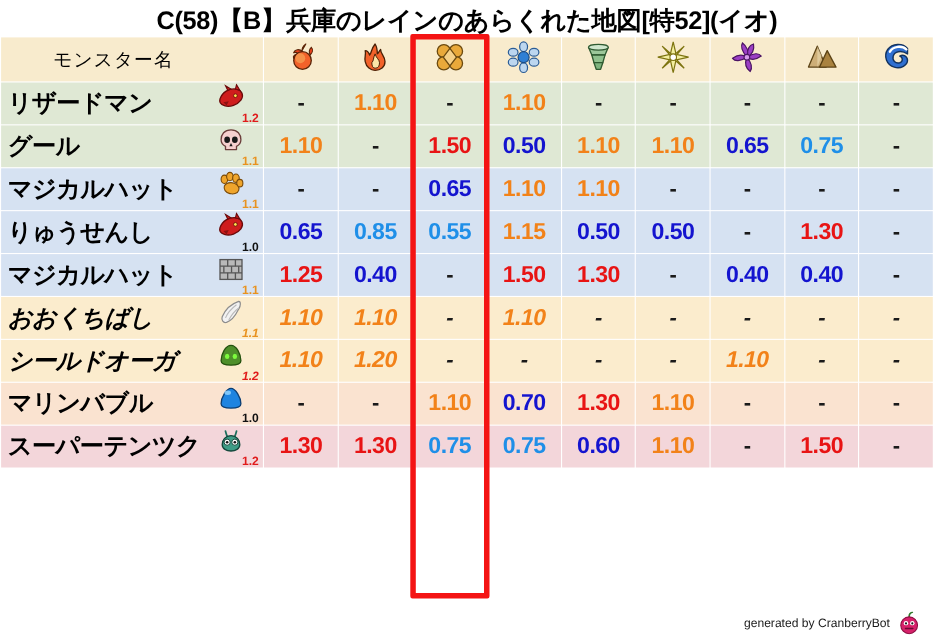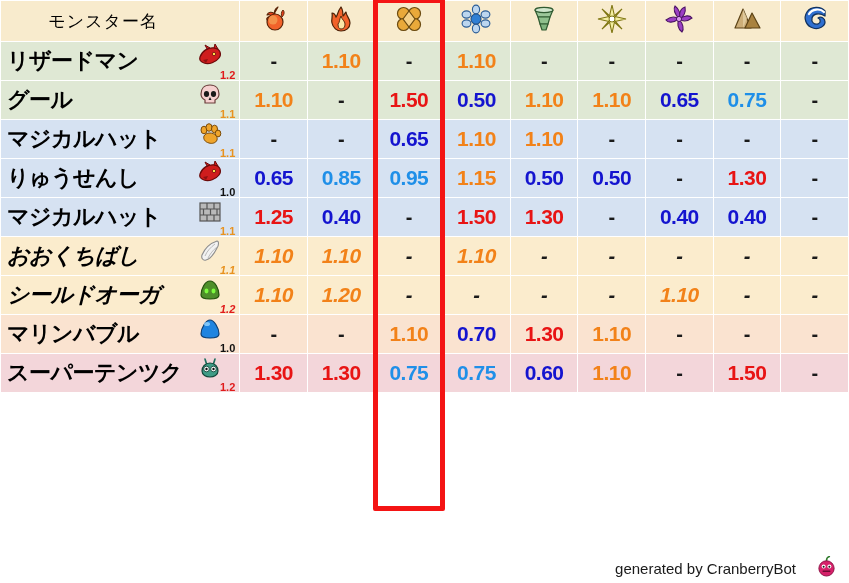--- a/index.html
+++ b/index.html
@@ -81,33 +81,34 @@
   .r-gray   td{background:#c6c6c6;}
 
   
   .hl-box{
     position:absolute;border:5px solid #f41414;border-radius:2px;
     pointer-events:none;box-sizing:border-box;
   }
 
   .footer{
     position:absolute;right:12px;bottom:6px;
-    font-size:15px;color:#1a1a1a;
-    display:flex;align-items:flex-end;gap:20px;
+    font-size:11px;color:#1a1a1a;
+    display:flex;align-items:center;gap:7px;
   }
   .berry{width:21px;height:21px;display:inline-block;}
 
   svg{display:block;}
   .icon-wrap{display:inline-block;width:30px;height:30px;}
 </style>
 </head>
 <body>
 
 <div class="page">
 
+  <div class="title">C(58)【B】兵庫のレインのあらくれた地図[特52](イオ)</div>
 
   <div class="grid">
     <table>
       <colgroup>
         <col class="name-col">
         <col class="elem-col">
           <col class="elem-col">
           <col class="elem-col">
         <col class="elem-col">
           <col class="elem-col">
@@ -310,21 +311,21 @@
                     <path d="M3 14 C5 8 11 4 18 5 C23 6 25 11 22 15 C19 19 12 22 7 20 C4 19 2 17 3 14 Z" fill="#cf1d1d" stroke="#6b0a0a" stroke-width="1.2" stroke-linejoin="round"></path>
                     <path d="M10 6 L8 2 L13 5 Z M17 5 L18 1 L21 6 Z" fill="#cf1d1d" stroke="#6b0a0a" stroke-width="1"></path>
                     <circle cx="17" cy="11" r="1.7" fill="#ffe14d" stroke="#6b0a0a" stroke-width="0.8"></circle>
                     <path d="M6 17 L11 16 L9 20 Z" fill="#8d1111"></path>
                   </svg>
                 </span>
                 <span class="tmul mul-black">1.0</span>
               </span></td>
             <td class="val-cell v-blue">0.65</td>
             <td class="val-cell v-lblue">0.85</td>
-            <td class="val-cell v-lblue">0.95</td>
+            <td class="val-cell v-lblue">0.55</td>
             <td class="val-cell v-orange">1.15</td>
             <td class="val-cell v-blue">0.50</td>
             <td class="val-cell v-blue">0.50</td>
             <td class="val-cell v-dash">-</td>
             <td class="val-cell v-red">1.30</td>
             <td class="val-cell v-dash">-</td>
           </tr>
           <tr class="r-blue">
             <td class="name-cell"><span class="mname">マジカルハット</span><span class="name-badge">
                 <span class="ticon">

